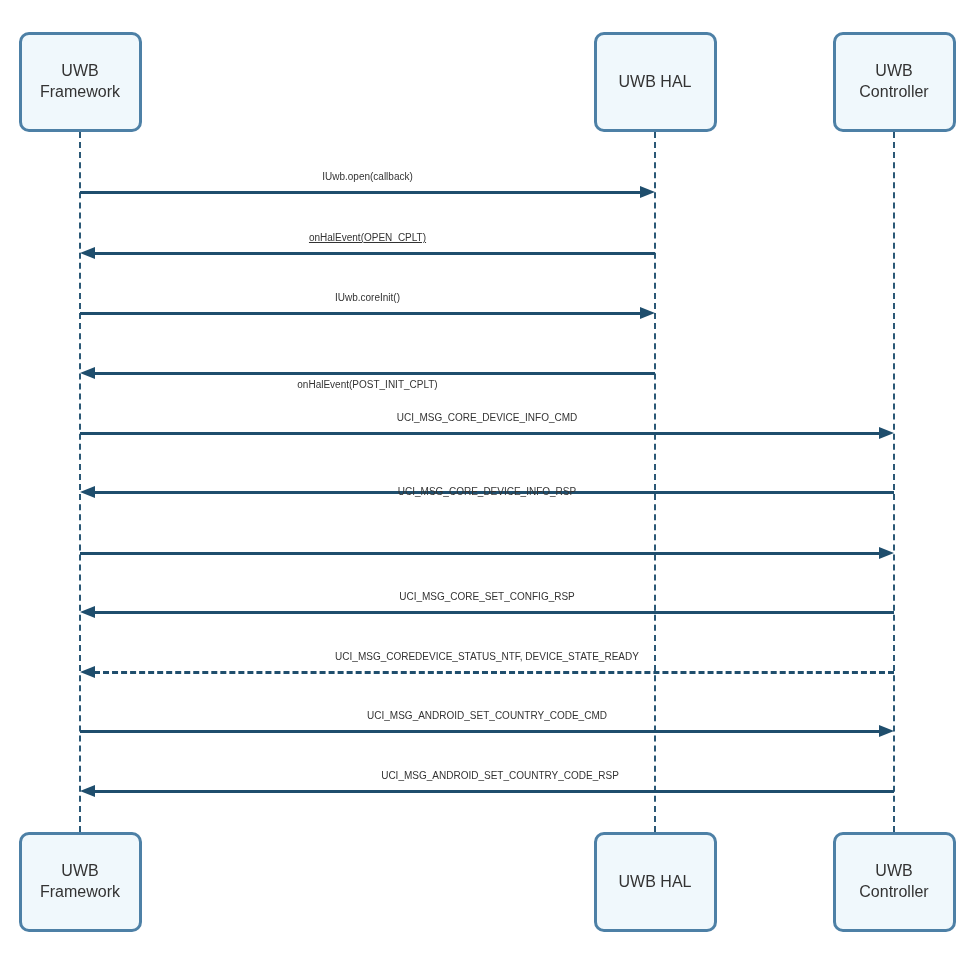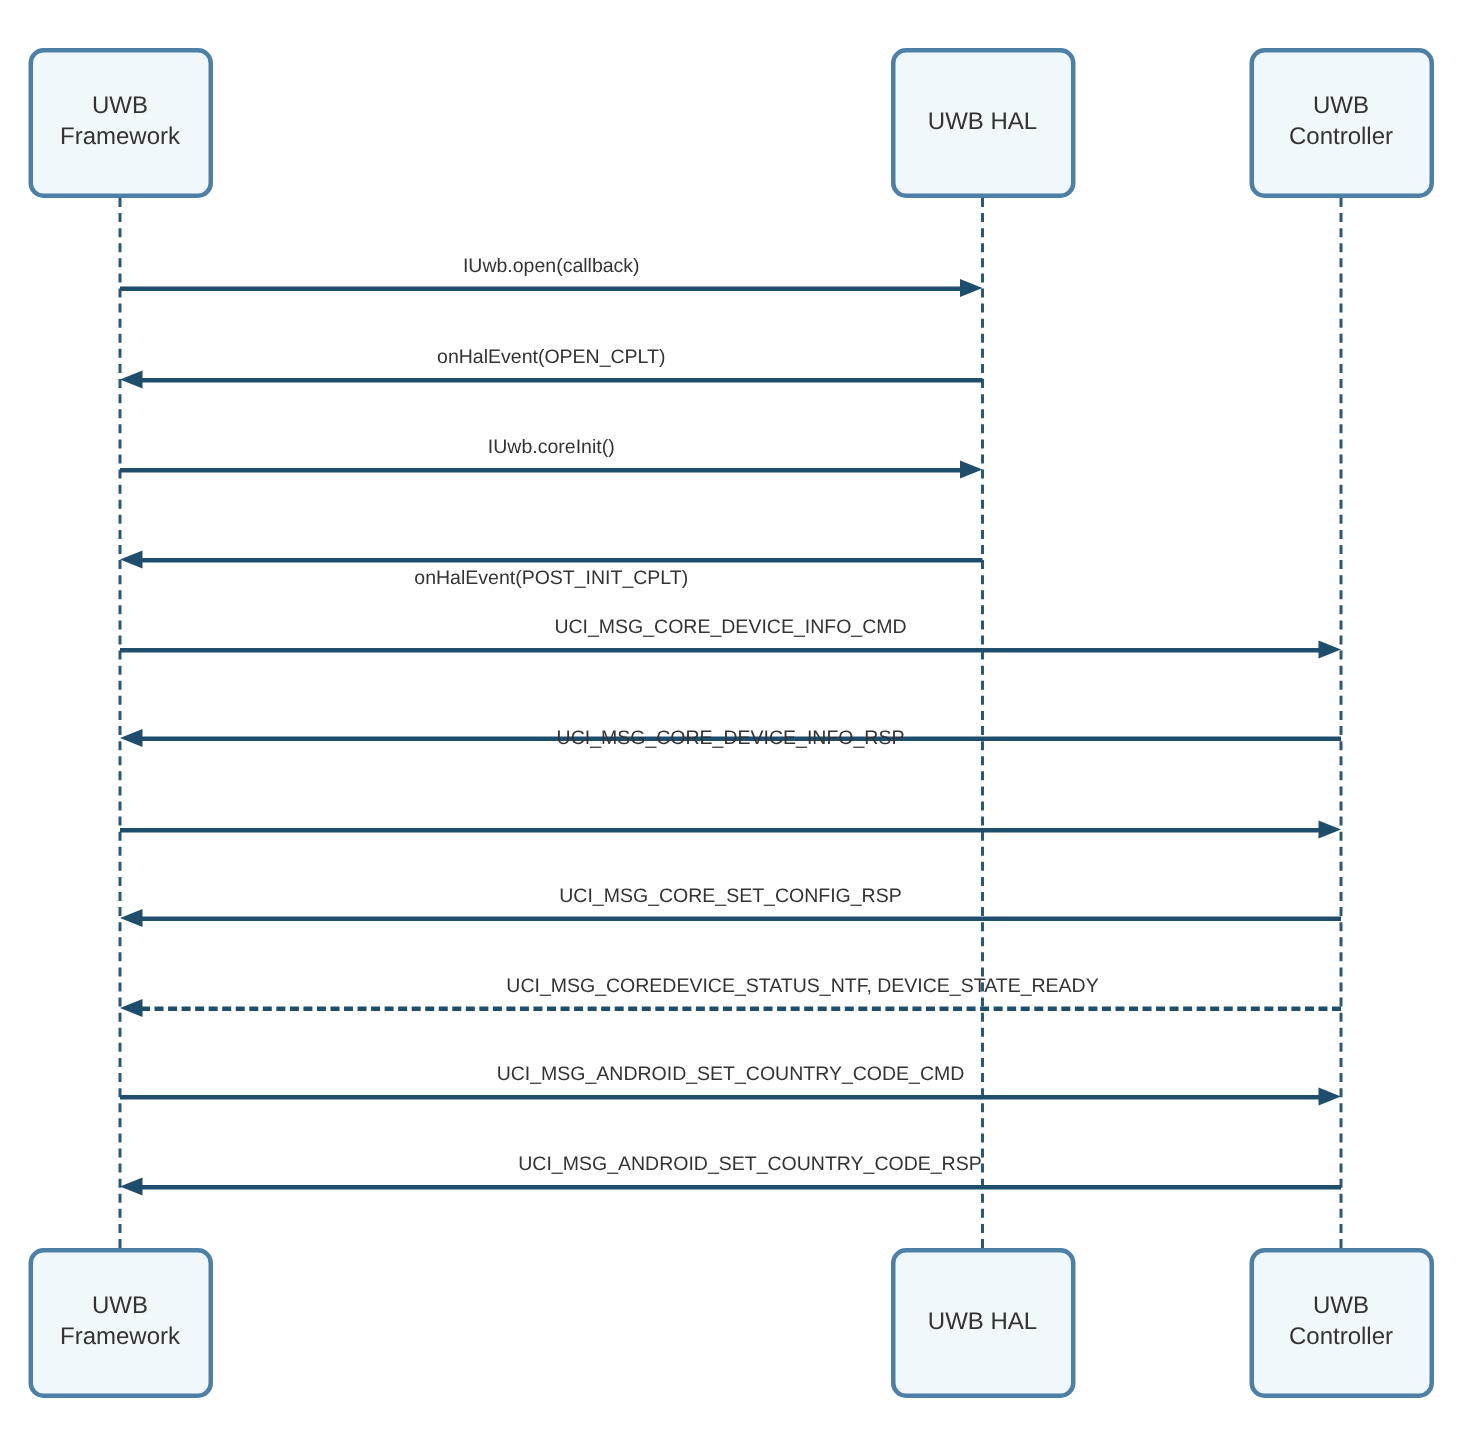--- a/index.html
+++ b/index.html
@@ -38,21 +38,21 @@
   .lifeline {
     position: absolute;
     width: 0;
     border-left: 2.5px dashed var(--lifeline, #2b5876);
     z-index: 1;
   }
   .msg-label {
     position: absolute;
     transform: translateX(-50%);
     white-space: nowrap;
-    font-size: 13px;
+    font-size: 10px;
     line-height: 21px;
     color: var(--text, #333333);
     z-index: 4;
   }
   .msg-line {
     position: absolute;
     z-index: 2;
   }
   .msg-line.solid {
     height: 3px;
@@ -94,41 +94,41 @@
     <div class="lifeline" style="left: 892.75px; top: 132px; height: 700px;"></div>
     <div class="actor-box" style="left: 832.5px; top: 32px;">
     <span class="actor-label">UWB Controller</span>
   </div>
     <div class="actor-box" style="left: 832.5px; top: 832px;">
     <span class="actor-label">UWB Controller</span>
   </div>
     <span class="msg-label" style="left: 367.5px; top: 166px;">IUwb.open(callback)</span>
     <div class="msg-line solid" style="left: 80px; top: 190.5px; width: 561px;"></div>
     <div class="msg-head right" style="left: 640px; top: 185.5px;"></div>
-    <span class="msg-label" style="left: 367.5px; top: 227px;">onHalEvent(OPEN_CPLT)</span>
+    <span class="msg-label" style="left: 367.5px; top: 227px; text-decoration: underline;">onHalEvent(OPEN_CPLT)</span>
     <div class="msg-line solid" style="left: 94px; top: 251.5px; width: 561px;"></div>
     <div class="msg-head left" style="left: 80px; top: 246.5px;"></div>
     <span class="msg-label" style="left: 367.5px; top: 287px;">IUwb.coreInit()</span>
     <div class="msg-line solid" style="left: 80px; top: 311.5px; width: 561px;"></div>
     <div class="msg-head right" style="left: 640px; top: 306.5px;"></div>
     <span class="msg-label" style="left: 367.5px; top: 347px; margin-top: 27px;">onHalEvent(POST_INIT_CPLT)</span>
     <div class="msg-line solid" style="left: 94px; top: 371.5px; width: 561px;"></div>
     <div class="msg-head left" style="left: 80px; top: 366.5px;"></div>
     <span class="msg-label" style="left: 487px; top: 407px;">UCI_MSG_CORE_DEVICE_INFO_CMD</span>
     <div class="msg-line solid" style="left: 80px; top: 431.5px; width: 800px;"></div>
     <div class="msg-head right" style="left: 879px; top: 426.5px;"></div>
     <span class="msg-label" style="left: 487px; top: 466px; margin-top: 15px;">UCI_MSG_CORE_DEVICE_INFO_RSP</span>
     <div class="msg-line solid" style="left: 94px; top: 490.5px; width: 800px;"></div>
     <div class="msg-head left" style="left: 80px; top: 485.5px;"></div>
     <div class="msg-line solid" style="left: 80px; top: 551.5px; width: 800px;"></div>
     <div class="msg-head right" style="left: 879px; top: 546.5px;"></div>
     <span class="msg-label" style="left: 487px; top: 586px;">UCI_MSG_CORE_SET_CONFIG_RSP</span>
     <div class="msg-line solid" style="left: 94px; top: 610.5px; width: 800px;"></div>
     <div class="msg-head left" style="left: 80px; top: 605.5px;"></div>
-    <span class="msg-label" style="left: 487px; top: 646px; margin-left: 48px;">UCI_MSG_COREDEVICE_STATUS_NTF, DEVICE_STATE_READY</span>
+    <span class="msg-label" style="left: 487px; top: 646px;">UCI_MSG_COREDEVICE_STATUS_NTF, DEVICE_STATE_READY</span>
     <div class="msg-line dashed" style="left: 94px; top: 670.5px; width: 800px;"></div>
     <div class="msg-head left" style="left: 80px; top: 665.5px;"></div>
     <span class="msg-label" style="left: 487px; top: 705px;">UCI_MSG_ANDROID_SET_COUNTRY_CODE_CMD</span>
     <div class="msg-line solid" style="left: 80px; top: 729.5px; width: 800px;"></div>
     <div class="msg-head right" style="left: 879px; top: 724.5px;"></div>
     <span class="msg-label" style="left: 487px; top: 765px; margin-left: 13px;">UCI_MSG_ANDROID_SET_COUNTRY_CODE_RSP</span>
     <div class="msg-line solid" style="left: 94px; top: 789.5px; width: 800px;"></div>
     <div class="msg-head left" style="left: 80px; top: 784.5px;"></div>
   </div>
 

